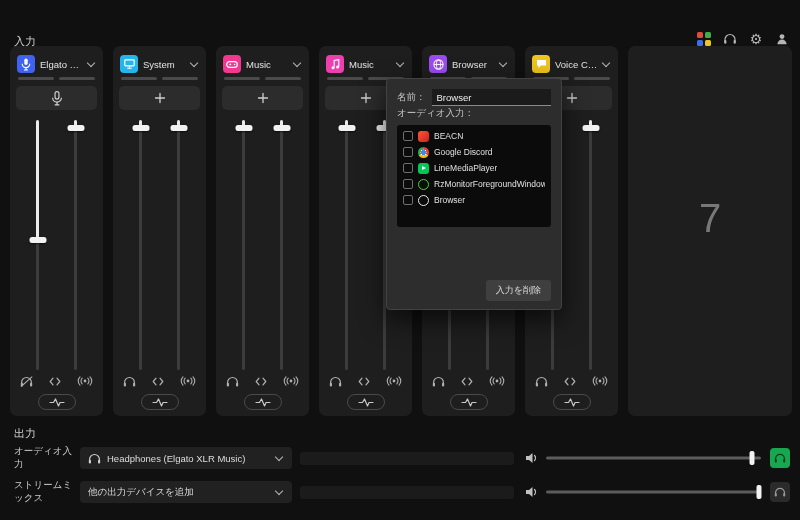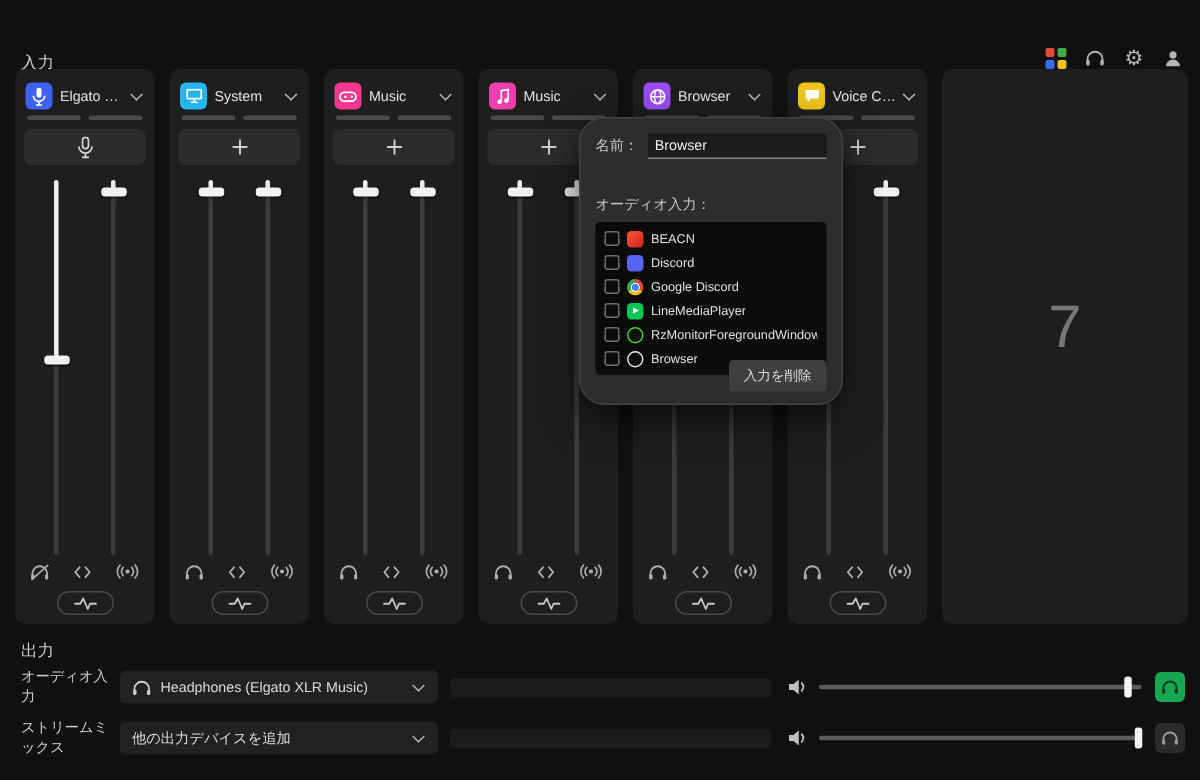--- a/index.html
+++ b/index.html
@@ -41,25 +41,25 @@
   .fhandle { position: absolute; left: 50%; width: 17px; height: 6px; background: #f2f2f2; border-radius: 2.5px; transform: translate(-50%, -3px); display: block; box-shadow: 0 1px 2px rgba(0,0,0,.6); }
   .strip-foot { position: absolute; bottom: 28px; left: 10px; right: 10px; height: 14px; display: flex; align-items: center; justify-content: space-between; }
   .fico { display: flex; align-items: center; justify-content: center; }
   .wave-btn { position: absolute; bottom: 6px; left: 50%; transform: translateX(-50%); width: 38px; height: 16px; border-radius: 8px; background: transparent; border: 1px solid #4a4a4a; display: flex; align-items: center; justify-content: center; }
 
   
   .right-panel { position: absolute; left: 628px; top: 46px; width: 164px; height: 370px; background: #1e1e1e; border-radius: 7px; display: flex; justify-content: center; }
   .big-number { margin-top: 150px; font-size: 40px; color: #787878; }
 
   
-  .popup { position: absolute; left: 386px; top: 78px; width: 176px; height: 192px; background: #2d2d2d; border: 1px solid #424242; border-radius: 17px; box-shadow: 0 10px 26px rgba(0,0,0,.65); z-index: 30; padding: 10px; }
+  .popup { position: absolute; left: 386px; top: 78px; width: 176px; height: 232px; background: #2d2d2d; border: 1px solid #424242; border-radius: 4px; box-shadow: 0 10px 26px rgba(0,0,0,.65); z-index: 30; padding: 10px; }
   .popup-row { display: flex; align-items: center; gap: 6px; }
   .pp-label { font-size: 9.5px; color: #c8c8c8; white-space: nowrap; }
   .pp-input { flex: 1; min-width: 0; height: 17px; background: #1b1b1b; border: none; border-bottom: 1px solid #8a8a8a; color: #eee; font-size: 9.5px; padding: 0 5px; font-family: inherit; }
-  .audio-label { margin-top: 24px; font-size: 9.5px; color: #c8c8c8; }
+  .audio-label { margin-top: 1px; font-size: 9.5px; color: #c8c8c8; }
   .source-list { margin-top: 5px; background: #0b0b0b; border-radius: 3px; height: 102px; padding: 3px 0; overflow: hidden; }
   .source-row { display: flex; align-items: center; gap: 5px; height: 16px; padding: 0 6px; }
   .cb { width: 10px; height: 10px; border: 1px solid #6f6f6f; border-radius: 2px; background: transparent; flex: none; }
   .src-icon { width: 11px; height: 11px; border-radius: 3px; flex: none; position: relative; }
   .src-label { font-size: 8.5px; color: #e0e0e0; white-space: nowrap; overflow: hidden; }
   .icon-beacn { background: linear-gradient(135deg, #ff5533, #c22); border-radius: 3px; }
   .icon-chrome { border-radius: 50%; background: radial-gradient(circle at 50% 50%, #4285f4 0 30%, #fff 31% 38%, rgba(0,0,0,0) 39%), conic-gradient(#ea4335 0 120deg, #fbbc05 120deg 240deg, #34a853 240deg 360deg); }
   .icon-rz { border-radius: 50%; background: #0d0d0d !important; border: 1px solid #44d62c; }
   .icon-vm { background: transparent !important; border: 1px solid #e8e8e8; border-radius: 50%; }
   .icon-line::after { content: ""; position: absolute; left: 4px; top: 3px; border-left: 4px solid #fff; border-top: 2.5px solid transparent; border-bottom: 2.5px solid transparent; }
@@ -469,25 +469,20 @@
     </div>
     <div class="audio-label">オーディオ入力：</div>
     <div class="source-list">
       <div class="source-row">
         <span class="cb"></span>
         <span class="src-icon icon-beacn"></span>
         <span class="src-label">BEACN</span>
       </div>
       <div class="source-row">
         <span class="cb"></span>
-        <span class="src-icon" style="background: rgb(88, 101, 242);"></span>
-        <span class="src-label">Discord</span>
-      </div>
-      <div class="source-row">
-        <span class="cb"></span>
         <span class="src-icon icon-chrome"></span>
         <span class="src-label">Google Discord</span>
       </div>
       <div class="source-row">
         <span class="cb"></span>
         <span class="src-icon icon-line" style="background: rgb(6, 199, 85);"></span>
         <span class="src-label">LineMediaPlayer</span>
       </div>
       <div class="source-row">
         <span class="cb"></span>

